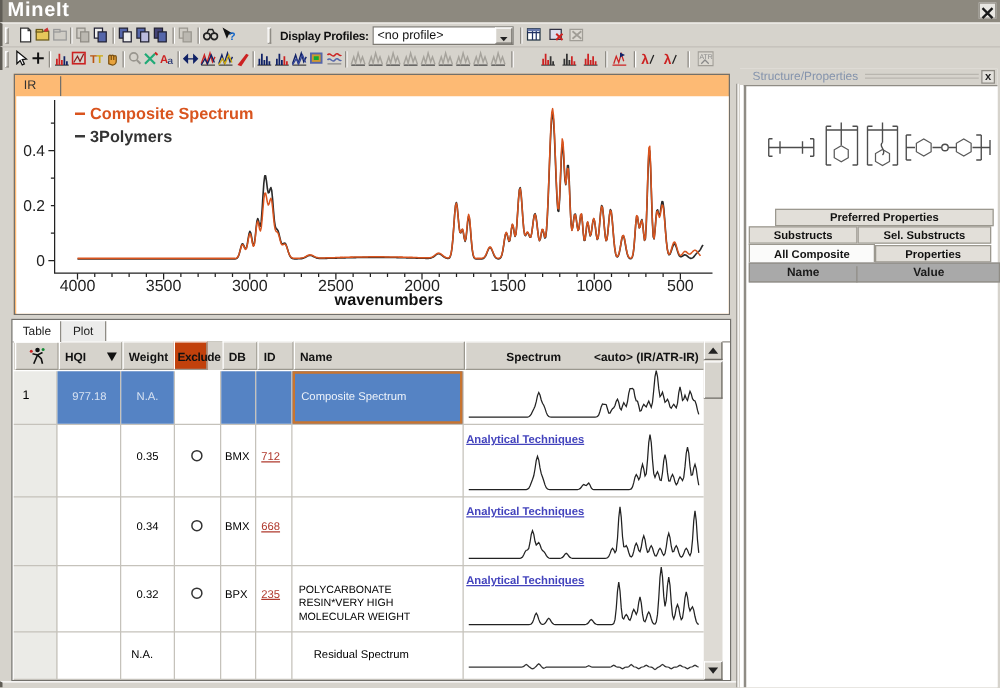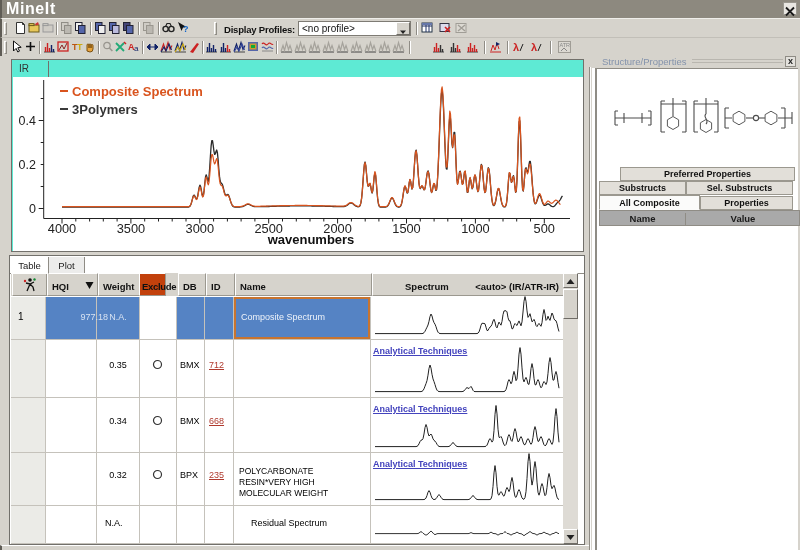--- a/index.html
+++ b/index.html
@@ -12,21 +12,21 @@
 #tb2{left:0;top:37px;width:800px;height:19px;background:#d6d3cc;border-top:1px solid #c2bfb8;border-left:2px solid #5f5c55}
 .grip{position:absolute;top:3px;width:3px;height:13px;border-left:1px solid #fff;border-top:1px solid #fff;border-right:1px solid #8f8c85;border-bottom:1px solid #8f8c85}
 .sep{position:absolute;top:3px;width:2px;height:13px;border-left:1px solid #8f8c85;border-right:1px solid #fff}
 .ic{position:absolute;top:2px;width:13px;height:14px}
 .ic svg{display:block}
 #dplabel{position:absolute;left:222px;top:5px;font-size:9.5px;font-weight:bold;color:#111;letter-spacing:-0.2px}
 #dpcombo{position:absolute;left:296px;top:2px;width:113px;height:15px;background:#fff;border:1px solid #7e7b74}
 #dpcombo .txt{position:absolute;left:3px;top:1px;font-size:10px;color:#111}
 #dpcombo .btn{position:absolute;right:0;top:0;width:14px;height:13px;background:#d6d3cc;border:1px solid #fff;border-right-color:#6f6c66;border-bottom-color:#6f6c66}
 
-#chartpanel{left:11px;top:59px;width:573px;height:193px;background:#5eead4;border:1px solid #72706b}
+#chartpanel{left:11px;top:59px;width:573px;height:193px;background:#fdba74;border:1px solid #72706b}
 #irtab{position:absolute;left:1px;top:1px;width:36px;height:16px;border-right:1px solid #72706b;font-size:10px;color:#333;padding:2px 0 0 6px}
 #plotbg{position:absolute;left:1px;top:17px;width:570px;height:174px;background:#fff}
 
 #rpanel{left:592px;top:55px;width:206px;height:495px;background:#fff}
 #rphead{position:absolute;left:0;top:0;width:206px;height:13px;background:#d6d3cc}
 #rphead .t{position:absolute;left:10px;top:1px;font-size:9.5px;color:#8493ac}
 #rphead .ln{position:absolute;left:100px;right:15px;top:4px;height:4px;border-top:1px solid #b9b6af;border-bottom:1px solid #b9b6af}
 #rphead .x{position:absolute;right:2px;top:1px;width:11px;height:11px;background:#e3e1dc;border:1px solid #8f8c85;font-size:9px;line-height:9px;text-align:center;color:#222;font-weight:bold}
 #rpbody{position:absolute;left:3px;top:13px;width:203px;height:482px;background:#fff;border-left:2px solid #8f8c85;border-top:1px solid #8f8c85}
 .rtab{position:absolute;background:#e2dfd9;border:1px solid #9b988f;font-size:9px;font-weight:bold;color:#111;text-align:center}
@@ -474,21 +474,21 @@
     <div class="gridln" style="left:1px;top:141px;width:552px;height:1px"></div>
     <div class="gridln" style="left:1px;top:196px;width:552px;height:1px"></div>
     <div class="gridln" style="left:1px;top:249px;width:552px;height:1px"></div>
     <div class="gridln" style="left:1px;top:287px;width:552px;height:1px"></div>
     <div class="bluecell" style="position:absolute;left:36px;top:41px;width:50px;height:42px"></div>
     <div class="bluecell" style="position:absolute;left:87px;top:41px;width:42px;height:42px"></div>
     <div class="bluecell" style="position:absolute;left:167px;top:41px;width:27px;height:42px"></div>
     <div class="bluecell" style="position:absolute;left:195px;top:41px;width:28px;height:42px"></div>
     <div class="bluecell" style="position:absolute;left:224px;top:41px;width:136px;height:42px"></div>
     <div style="position:absolute;left:8px;top:55px;font-size:10px">1</div>
-    <div style="position:absolute;left:36px;top:56px;width:62px;text-align:right;font-size:9px;color:#d7e2f2">977.18</div>
+    <div style="position:absolute;left:36px;top:56px;width:51px;text-align:center;font-size:9px;color:#d7e2f2">977.18</div>
     <div style="position:absolute;left:87px;top:56px;width:42px;text-align:center;font-size:9px;color:#d7e2f2">N.A.</div>
     <div style="position:absolute;left:224px;top:41px;width:136px;height:42px;border:2px solid #c8742f"></div>
     <div style="position:absolute;left:231px;top:56px;font-size:9px;color:#eef3fa">Composite Spectrum</div>
     <div style="position:absolute;left:87px;top:104px;width:42px;font-size:9px;text-align:center">0.35</div>
     <svg style="position:absolute;left:142px;top:103px" width="11" height="11">
       <circle cx="5.5" cy="5.5" r="4" fill="#fff" stroke="#333" stroke-width="1.2"></circle>
     </svg>
     <div style="position:absolute;left:170px;top:104px;font-size:9px">BMX</div>
     <div class="idlnk" style="position:absolute;left:199px;top:104px;font-size:9px">712</div>
     <div class="lnk" style="position:absolute;left:363px;top:90px">Analytical Techniques</div>

